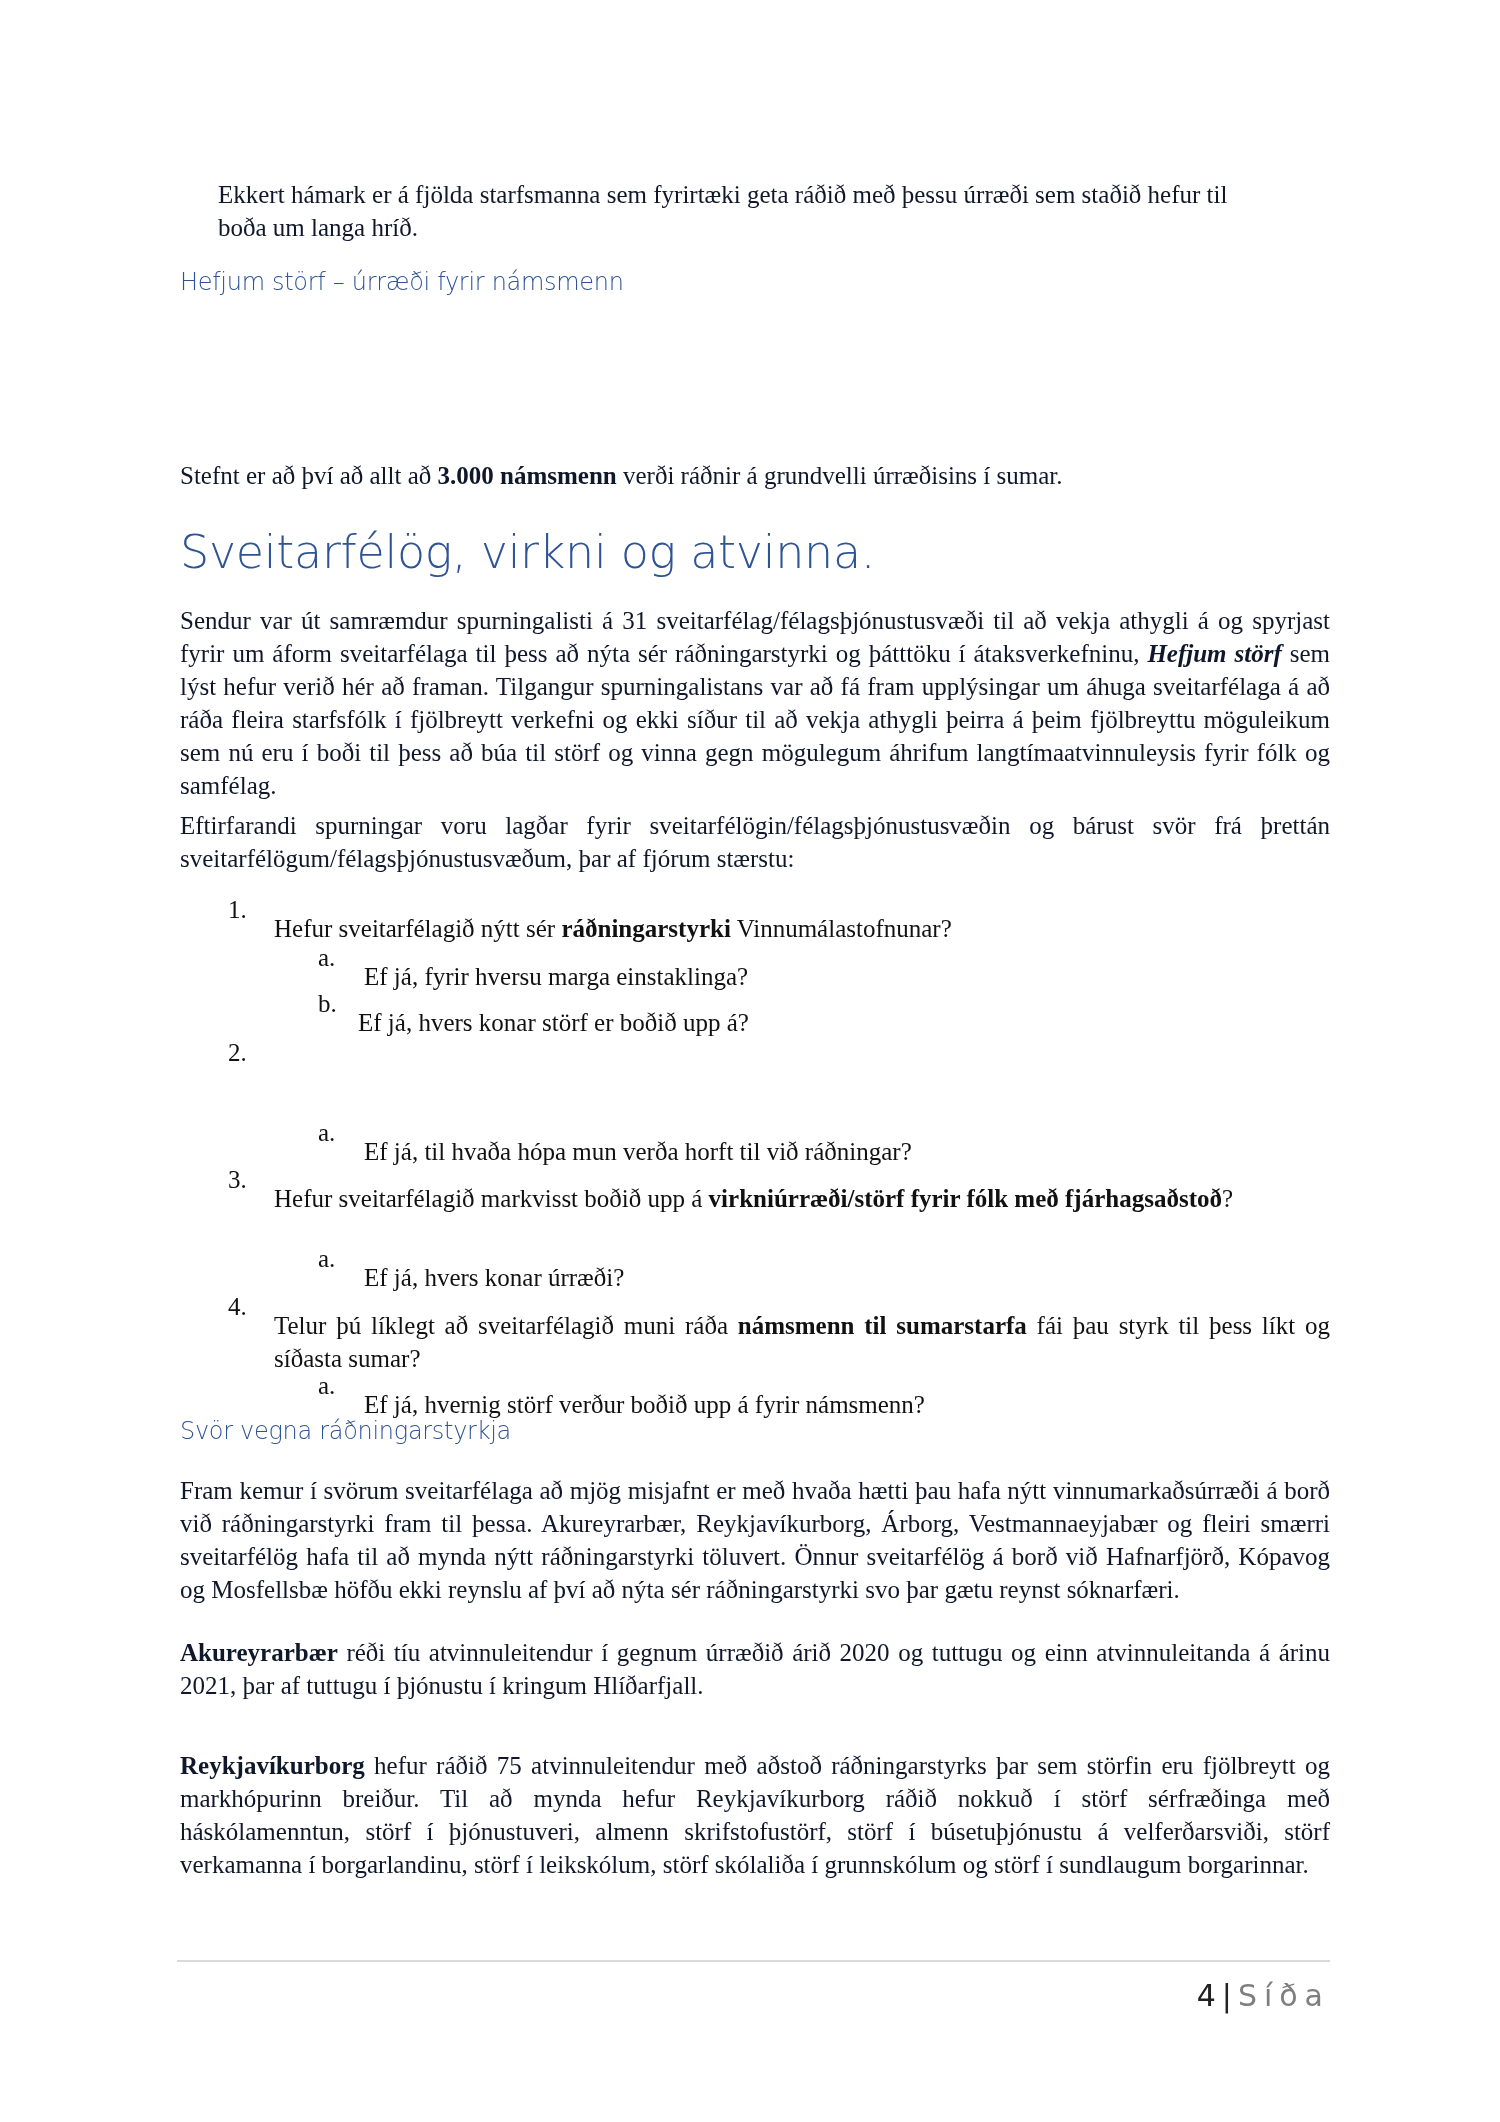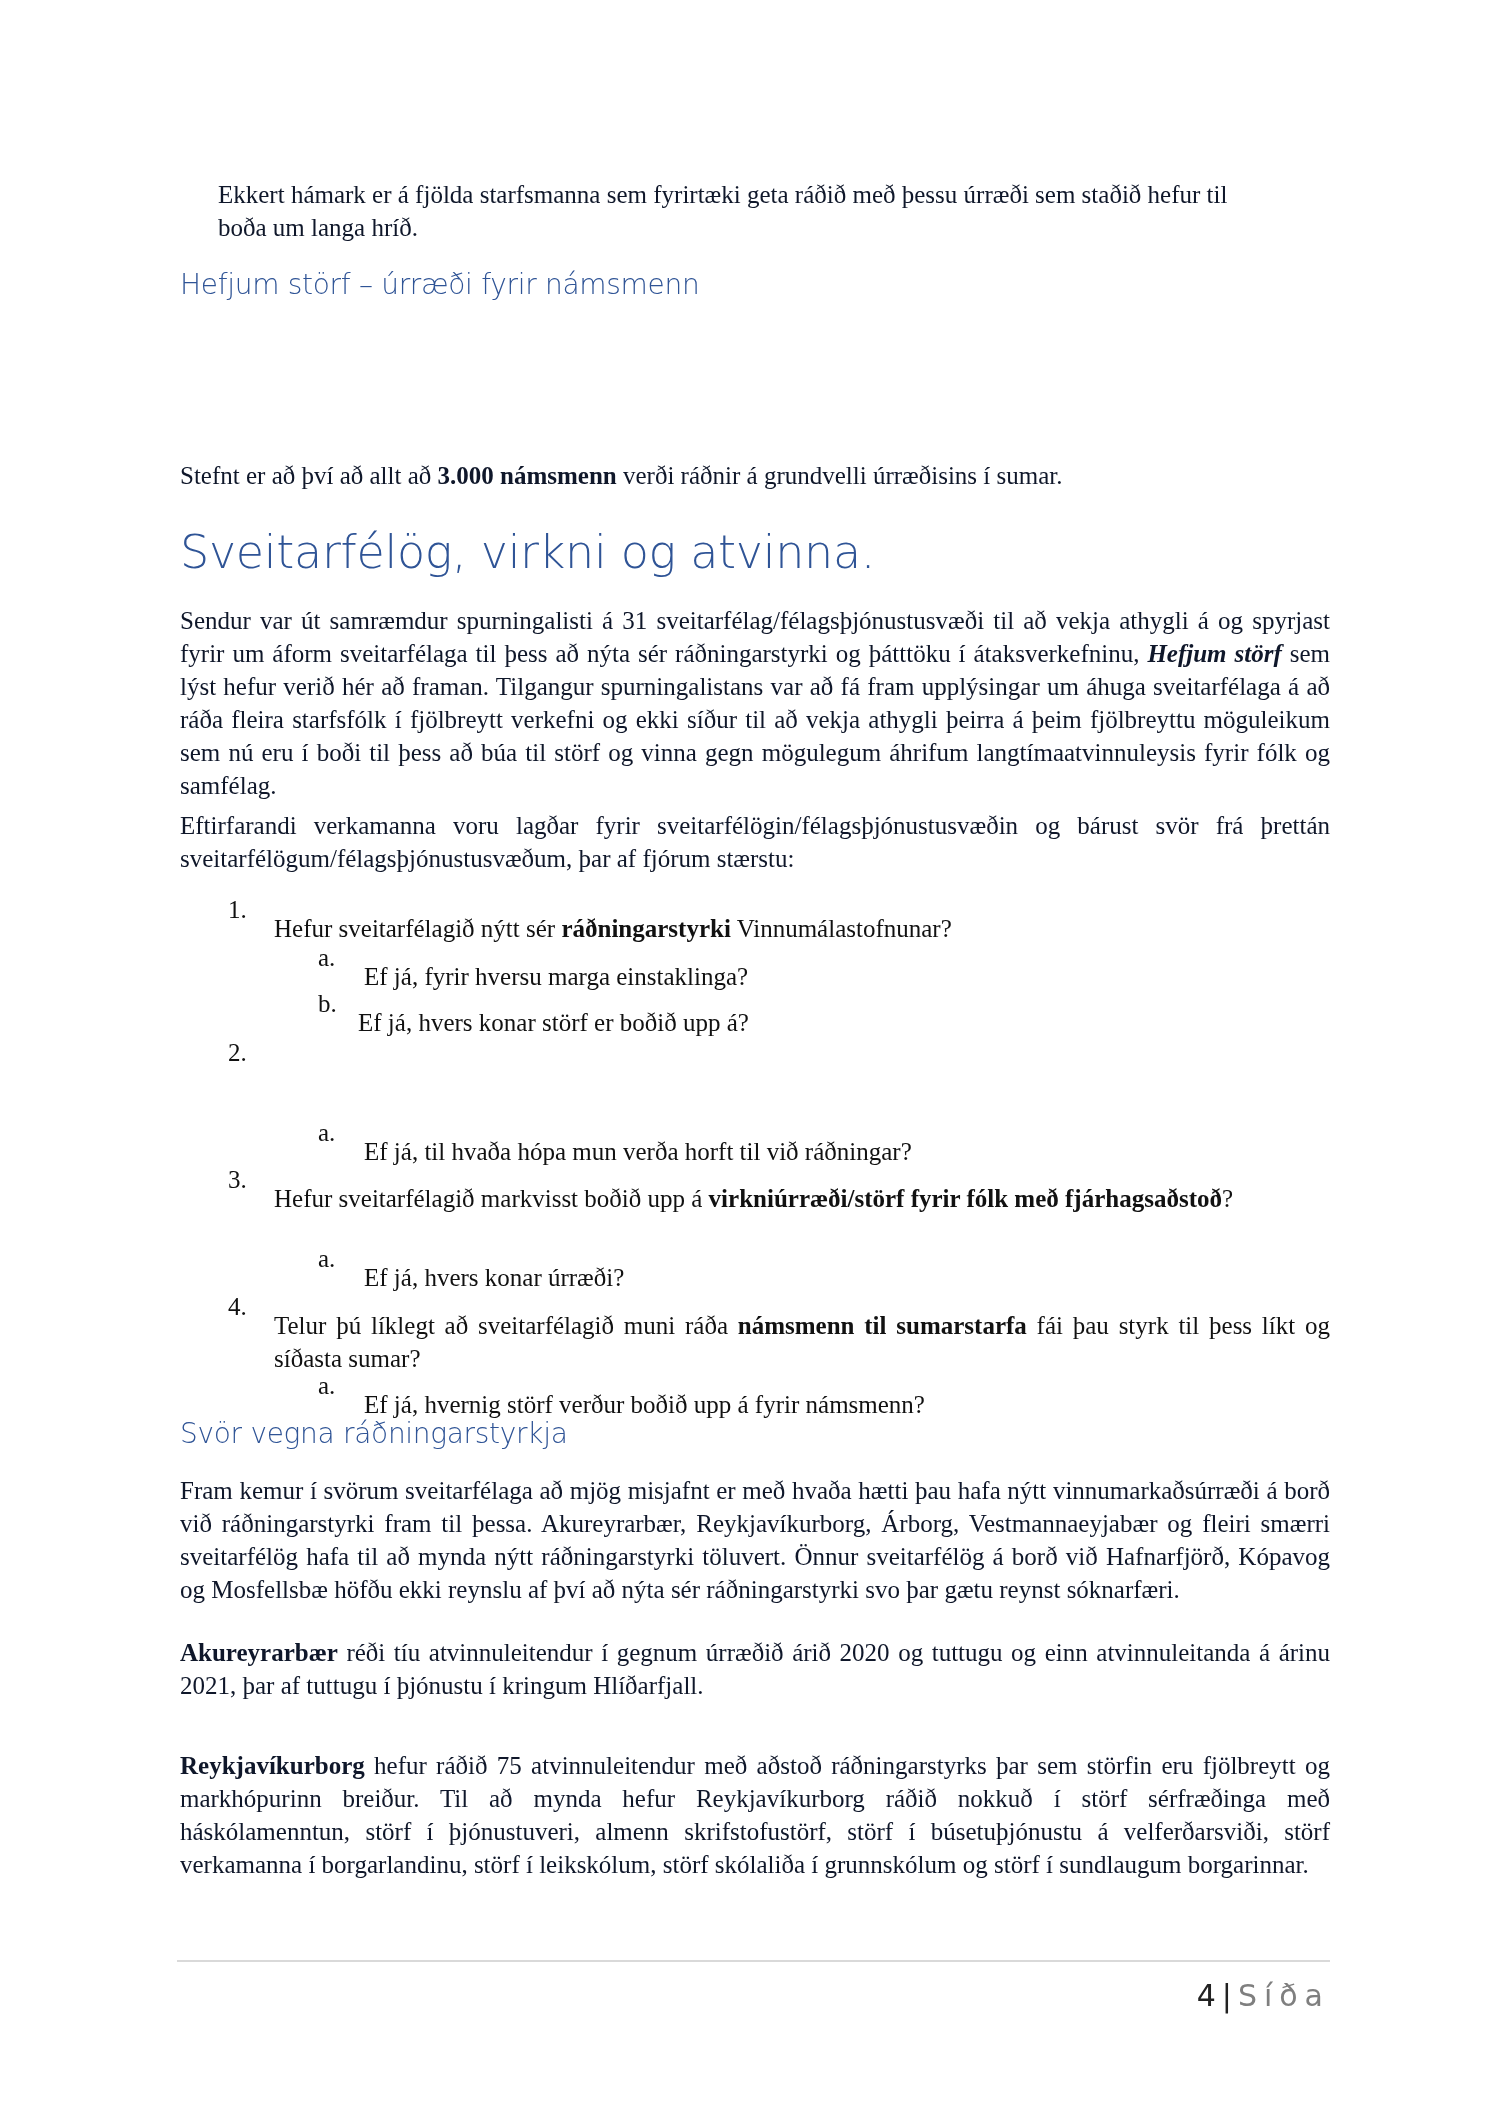--- a/index.html
+++ b/index.html
@@ -10,21 +10,21 @@
     font-family: "Liberation Serif", "DejaVu Serif", serif;
     font-size: 25px; line-height: 33px; color: #0f172a; text-align: justify;
     margin: 0;
   }
   .p.indent { left: 218px; width: 1062px; text-align: left; }
   .h2 {
     position: absolute; left: 180px;
     font-family: "DejaVu Sans", "Liberation Sans", sans-serif;
     font-weight: 300; color: #2f5496; margin: 0; letter-spacing: -0.3px;
   }
-  .h2.small { font-size: 28px; }
+  .h2.small { font-size: 24px; }
   .h2.large { font-size: 46px; }
   .li {
     position: absolute;
     font-family: "Liberation Serif", "DejaVu Serif", serif;
     font-size: 25px; line-height: 33px; color: #111;
   }
   .li .num { position: absolute; left: 0; top: 0; }
   .li .txt { position: absolute; top: 0; text-align: justify; margin-top: 19px; }
   .footer-line { position: absolute; left: 177px; top: 1960px; width: 1153px; height: 2px; background: #d9d9d9; }
   .footer {
@@ -44,21 +44,21 @@
 
   <h3 class="h2 small" style="top:268px;">Hefjum störf – úrræði fyrir námsmenn</h3>
 
 
   <p class="p" style="top:459px;"><span>Stefnt er að því að allt að </span><b>3.000 námsmenn</b><span> verði ráðnir á grundvelli úrræðisins í sumar.</span></p>
 
   <h2 class="h2 large" style="top:525px;">Sveitarfélög, virkni og atvinna.</h2>
 
   <p class="p" style="top:604px;"><span>Sendur var út samræmdur spurningalisti á 31 sveitarfélag/félagsþjónustusvæði til að vekja athygli á og spyrjast fyrir um áform sveitarfélaga til þess að nýta sér ráðningarstyrki og þátttöku í átaksverkefninu, </span><b><i>Hefjum störf</i></b><span> sem lýst hefur verið hér að framan. Tilgangur spurningalistans var að fá fram upplýsingar um áhuga sveitarfélaga á að ráða fleira starfsfólk í fjölbreytt verkefni og ekki síður til að vekja athygli þeirra á þeim fjölbreyttu möguleikum sem nú eru í boði til þess að búa til störf og vinna gegn mögulegum áhrifum langtímaatvinnuleysis fyrir fólk og samfélag.</span></p>
 
-  <p class="p" style="top:809px;">Eftirfarandi verkamanna voru lagðar fyrir sveitarfélögin/félagsþjónustusvæðin og bárust svör frá þrettán sveitarfélögum/félagsþjónustusvæðum, þar af fjórum stærstu:</p>
+  <p class="p" style="top:809px;">Eftirfarandi spurningar voru lagðar fyrir sveitarfélögin/félagsþjónustusvæðin og bárust svör frá þrettán sveitarfélögum/félagsþjónustusvæðum, þar af fjórum stærstu:</p>
 
   <div class="li" style="left:228px; top:893px; width:1102px; height:33px;">
     <span class="num">1.</span>
     <span class="txt" style="left:46px; width:1056px;"><span>Hefur sveitarfélagið nýtt sér </span><b>ráðningarstyrki</b><span> Vinnumálastofnunar?</span></span>
   </div>
   <div class="li" style="left:318px; top:941px; width:1000px; height:33px;">
     <span class="num">a.</span>
     <span class="txt" style="left:46px;">Ef já, fyrir hversu marga einstaklinga?</span>
   </div>
   <div class="li" style="left:318px; top:987px; width:1000px; height:33px;">

